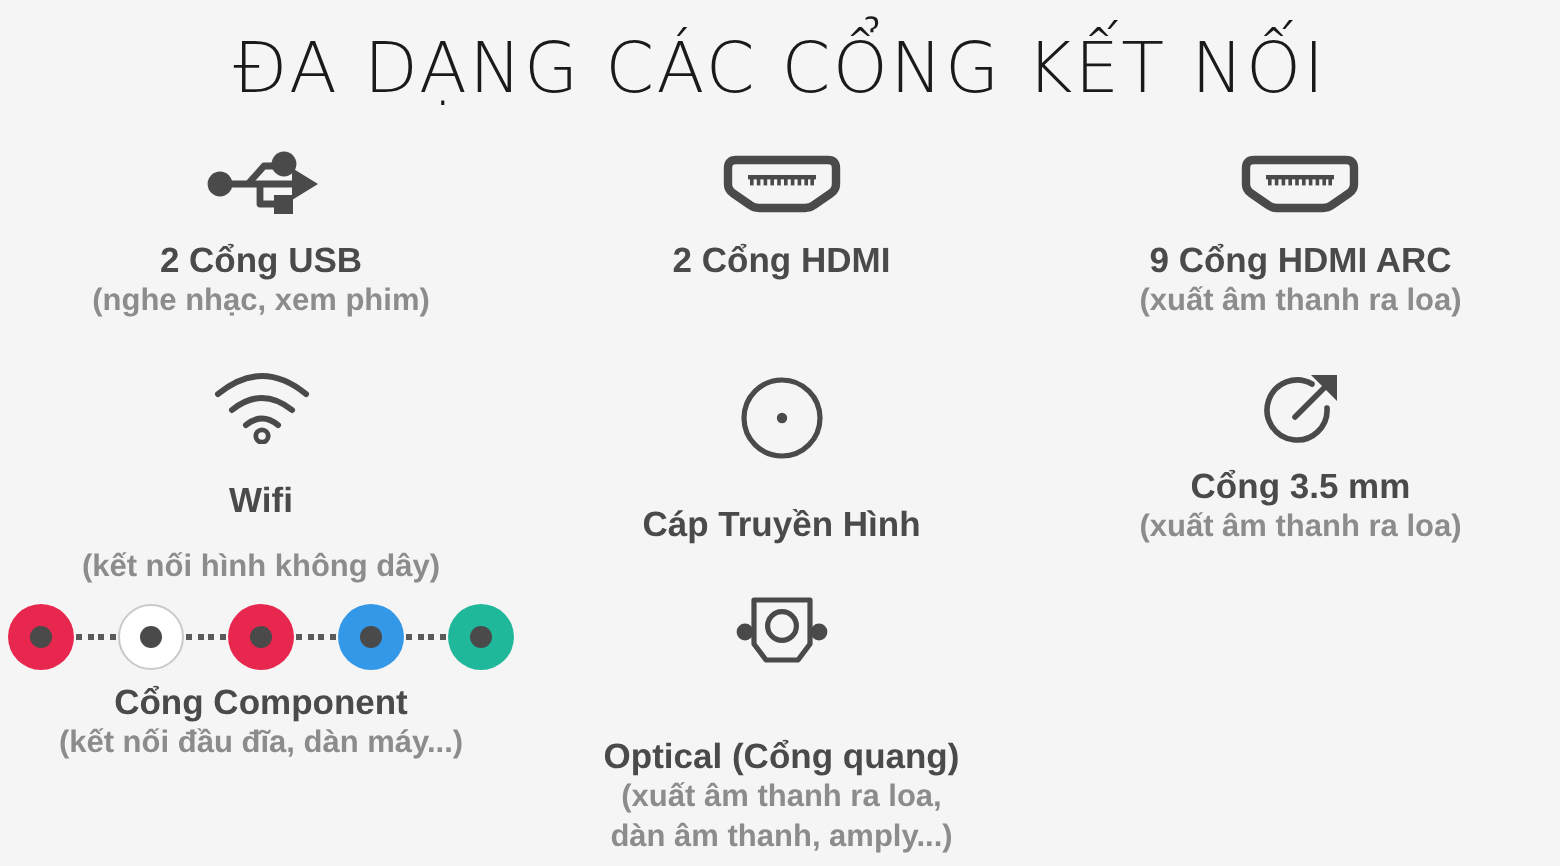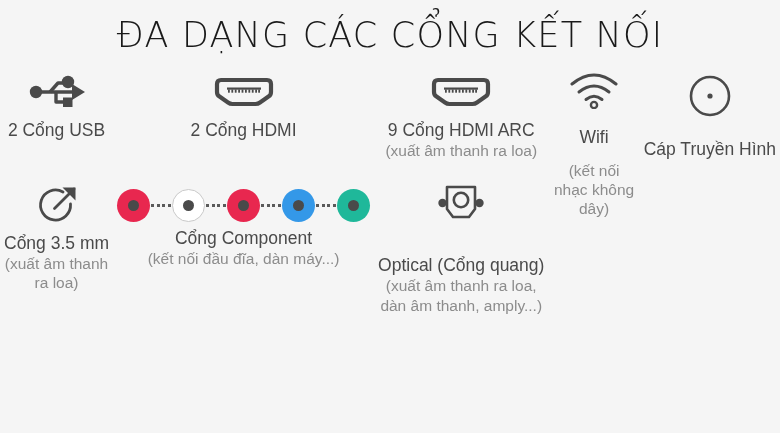--- a/index.html
+++ b/index.html
@@ -19,23 +19,24 @@
     letter-spacing:1.2px;
     color:#1a1a1a;
     padding-top:18px;
     line-height:1;
     font-family:"DejaVu Sans",sans-serif;
     font-stretch:semi-condensed;
   }
 
   .grid{
     display:grid;
-    grid-template-columns:1fr 1fr 1fr 1fr 1fr;
+    grid-template-columns:1fr 1fr 1fr;
     grid-template-rows:113px 113px 127px;
     margin-top:12px;
+    font-weight:bold;
   }
 
   .cell{
     display:flex;
     flex-direction:column;
     align-items:center;
     justify-content:flex-start;
     text-align:center;
     padding:0 4px;
     box-sizing:border-box;
@@ -113,20 +114,21 @@
             <path d="M22 17 L30 8 H38" stroke-width="3.4" fill="none" stroke-linejoin="round"></path>
             <path d="M28 17 L28 27 H37" stroke-width="3.4" fill="none" stroke-linejoin="round"></path>
             <circle cx="8" cy="17" r="6.2" stroke="none"></circle>
             <circle cx="40" cy="7" r="6.2" stroke="none"></circle>
             <rect x="35" y="22.5" width="9.5" height="9.5" stroke="none"></rect>
             <path d="M44 9 L57 17 L44 25 Z" stroke="none"></path>
           </g>
         </svg>
       </div>
       <div class="label">2 Cổng USB</div>
+      <div class="sub">(nghe nhạc, xem phim)</div>
     </div>
 
     <div class="cell r1 cell-hdmi">
       <div class="icon-wrap">
         <svg width="64" height="30" viewBox="0 0 64 30">
           <path d="M5 7 q0-4 4-4 H55 q4 0 4 4 V15 q0 3-2.5 4.6 L48 25.5 q-2 1.5-4.5 1.5 H20.5 q-2.5 0-4.5-1.5 L7.5 19.6 Q5 18 5 15 Z" fill="none" stroke="#4a4a4a" stroke-width="4.2" stroke-linejoin="round"></path>
           <g fill="#4a4a4a">
             <rect x="15" y="10.5" width="34" height="2.2"></rect>
             <rect x="16" y="12.5" width="1.8" height="3.2"></rect>
             <rect x="19.4" y="12.5" width="1.8" height="3.2"></rect>
@@ -172,21 +174,21 @@
         <svg width="52" height="38" viewBox="0 0 52 38">
           <g fill="none" stroke="#4a4a4a" stroke-linecap="round">
             <path d="M4 13 q22-18 44 0" stroke-width="3"></path>
             <path d="M11 21 q15-12 30 0" stroke-width="3"></path>
             <path d="M18 28.5 q8-6.5 16 0" stroke-width="3"></path>
             <circle cx="26" cy="34" r="3.1" stroke-width="2.4"></circle>
           </g>
         </svg>
       </div>
       <div class="label">Wifi</div>
-      <div class="sub">(kết nối nhạc không dây)</div>
+      <div class="sub">(kết nối hình không dây)</div>
     </div>
 
     <div class="cell r2 cell-coax">
       <div class="icon-wrap">
         <svg width="46" height="46" viewBox="0 0 46 46">
           <circle cx="23" cy="23" r="19" fill="none" stroke="#4a4a4a" stroke-width="2.6"></circle>
           <circle cx="23" cy="23" r="2.6" fill="#4a4a4a"></circle>
         </svg>
       </div>
       <div class="label">Cáp Truyền Hình</div>

